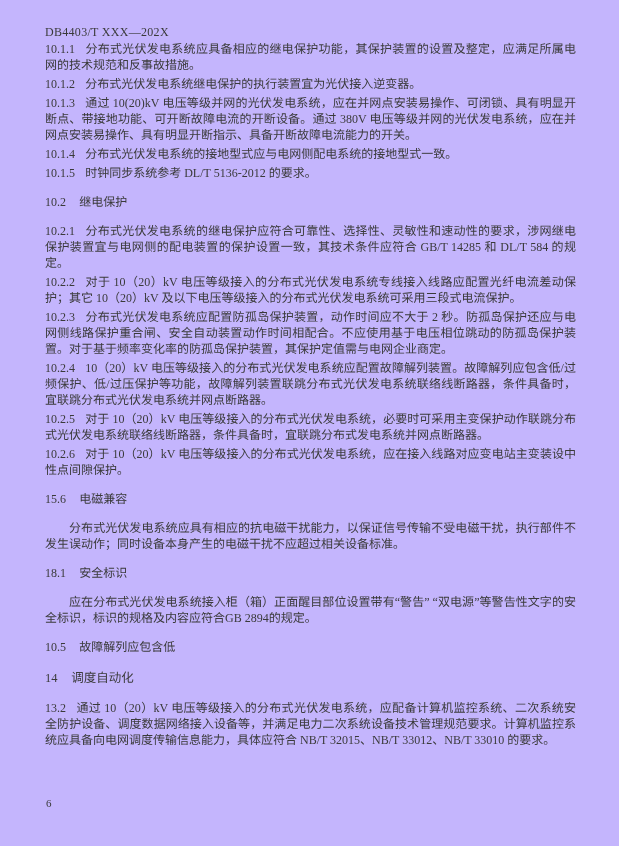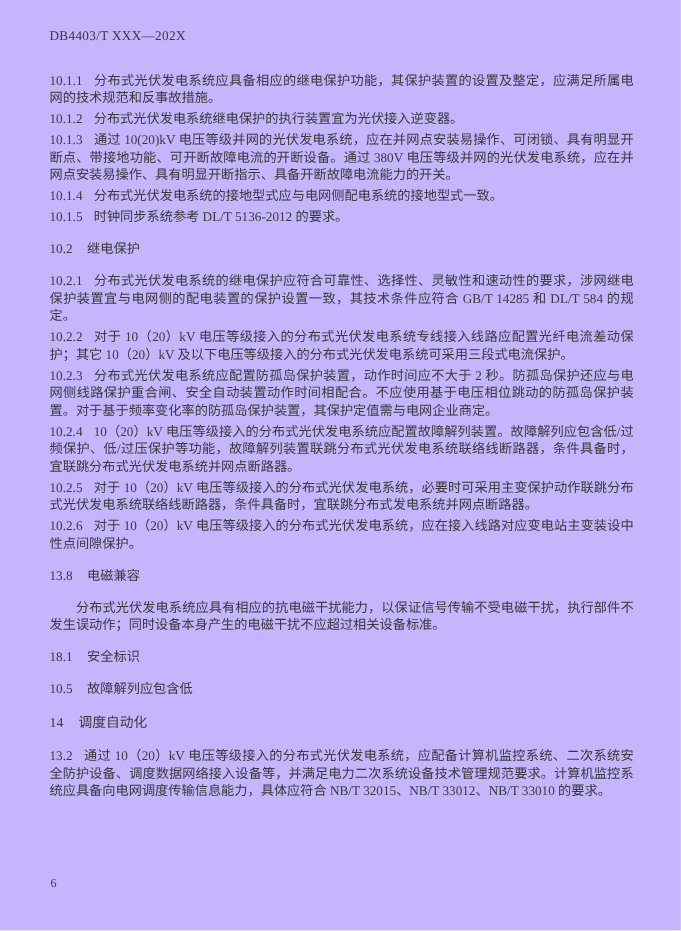--- a/index.html
+++ b/index.html
@@ -15,21 +15,21 @@
   .doc-header {
     position: absolute;
     top: 25px;
     left: 45px;
     font-size: 12px;
     letter-spacing: 0.3px;
     white-space: nowrap;
   }
   .content {
     position: absolute;
-    top: 62px;
+    top: 38px;
     left: 45px;
     width: 531px;
     font-size: 12px;
     line-height: 16px;
   }
   .clause, .para {
     margin: 3px 0;
     text-align: justify;
   }
   .para { text-indent: 2em; }
@@ -78,26 +78,27 @@
     <p class="clause"><span class="num">10.2.2</span><span>对于 10（20）kV 电压等级接入的分布式光伏发电系统专线接入线路应配置光纤电流差动保护；其它 10（20）kV 及以下电压等级接入的分布式光伏发电系统可采用三段式电流保护。</span></p>
 
     <p class="clause"><span class="num">10.2.3</span><span>分布式光伏发电系统应配置防孤岛保护装置，动作时间应不大于 2 秒。防孤岛保护还应与电网侧线路保护重合闸、安全自动装置动作时间相配合。不应使用基于电压相位跳动的防孤岛保护装置。对于基于频率变化率的防孤岛保护装置，其保护定值需与电网企业商定。</span></p>
 
     <p class="clause"><span class="num">10.2.4</span><span>10（20）kV 电压等级接入的分布式光伏发电系统应配置故障解列装置。故障解列应包含低/过频保护、低/过压保护等功能，故障解列装置联跳分布式光伏发电系统联络线断路器，条件具备时，宜联跳分布式光伏发电系统并网点断路器。</span></p>
 
     <p class="clause"><span class="num">10.2.5</span><span>对于 10（20）kV 电压等级接入的分布式光伏发电系统，必要时可采用主变保护动作联跳分布式光伏发电系统联络线断路器，条件具备时，宜联跳分布式发电系统并网点断路器。</span></p>
 
     <p class="clause"><span class="num">10.2.6</span><span>对于 10（20）kV 电压等级接入的分布式光伏发电系统，应在接入线路对应变电站主变装设中性点间隙保护。</span></p>
 
-    <h2 class="heading"><span class="hnum">13.8</span><span>电磁兼容</span></h2>
+    <h2 class="heading"><span class="hnum">15.6</span><span>电磁兼容</span></h2>
 
     <p class="para">分布式光伏发电系统应具有相应的抗电磁干扰能力，以保证信号传输不受电磁干扰，执行部件不发生误动作；同时设备本身产生的电磁干扰不应超过相关设备标准。</p>
 
     <h2 class="heading"><span class="hnum">18.1</span><span>安全标识</span></h2>
 
+    <p class="para">应在分布式光伏发电系统接入柜（箱）正面醒目部位设置带有“警告” “双电源”等警告性文字的安全标识，标识的规格及内容应符合GB 2894的规定。</p>
 
     <h2 class="heading"><span class="hnum">10.5</span><span>故障解列应包含低</span></h2>
 
 
     <h2 class="chapter-heading"><span class="hnum">14</span><span>调度自动化</span></h2>
 
     <p class="clause"><span class="num">13.2</span><span>通过 10（20）kV 电压等级接入的分布式光伏发电系统，应配备计算机监控系统、二次系统安全防护设备、调度数据网络接入设备等，并满足电力二次系统设备技术管理规范要求。计算机监控系统应具备向电网调度传输信息能力，具体应符合 NB/T 32015、NB/T 33012、NB/T 33010 的要求。</span></p>
 
   </main>
 

